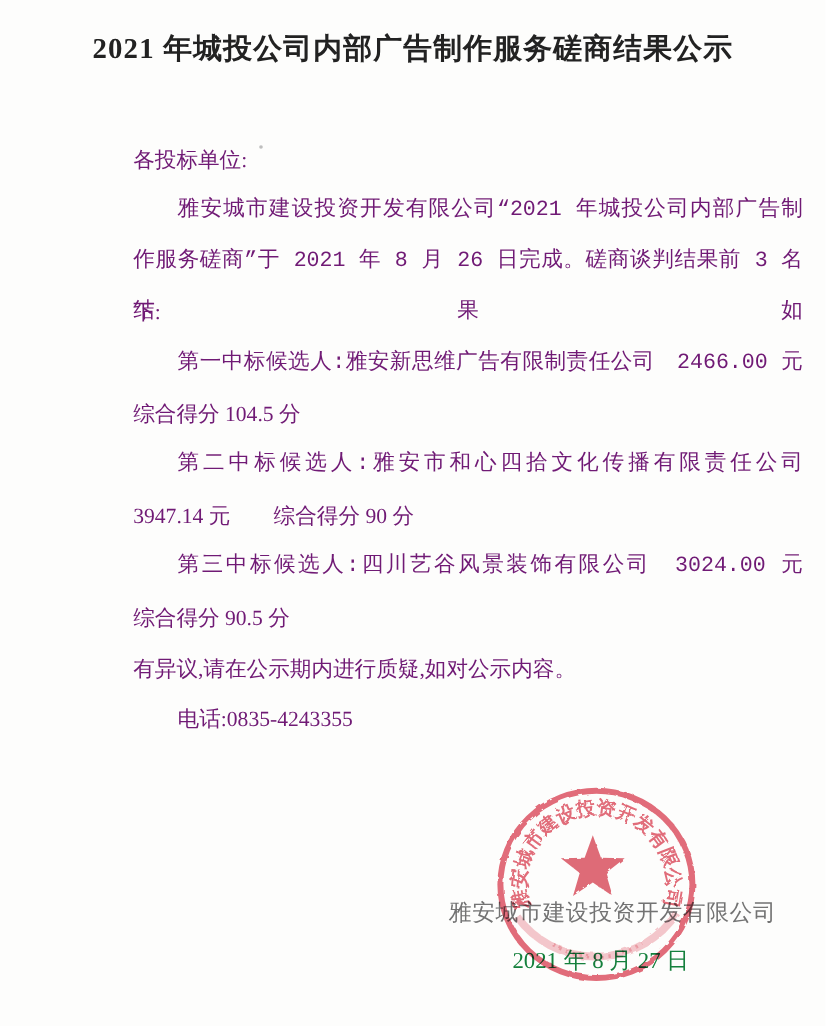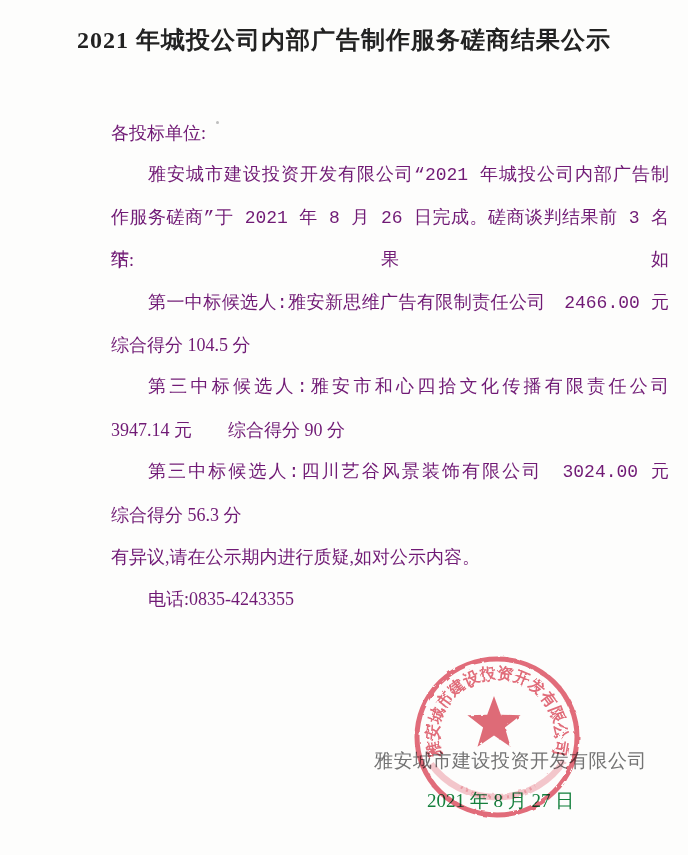--- a/index.html
+++ b/index.html
@@ -92,24 +92,24 @@
   <div class="speck" style="left:216px; top:121px;"></div>
 
   <div class="body-text">
 
   <div class="line">各投标单位:</div>
       <div class="line indent fill">雅安城市建设投资开发有限公司“2021 年城投公司内部广告制</div>
       <div class="line fill">作服务磋商”于 2021 年 8 月 26 日完成。磋商谈判结果前 3 名结果如</div>
       <div class="line">下:</div>
       <div class="line indent fill">第一中标候选人:雅安新思维广告有限制责任公司　2466.00 元</div>
       <div class="line">综合得分 104.5 分</div>
-      <div class="line indent fill">第三中标候选人:雅安市和心四拾文化传播有限责任公司</div>
+      <div class="line indent fill">第二中标候选人:雅安市和心四拾文化传播有限责任公司</div>
       <div class="line">3947.14 元　　综合得分 90 分</div>
       <div class="line indent fill">第三中标候选人:四川艺谷风景装饰有限公司　3024.00 元</div>
-      <div class="line">综合得分 56.3 分</div>
+      <div class="line">综合得分 90.5 分</div>
       <div class="line">有异议,请在公示期内进行质疑,如对公示内容。</div>
       <div class="line indent">电话:0835-4243355</div>
     </div>
 
   <div class="sig-company">雅安城市建设投资开发有限公司</div>
 
   <div class="sig-date">2021 年 8 月 27 日</div>
 
   <svg class="stamp" viewBox="0 0 176 176" xmlns="http://www.w3.org/2000/svg">
     <defs>

